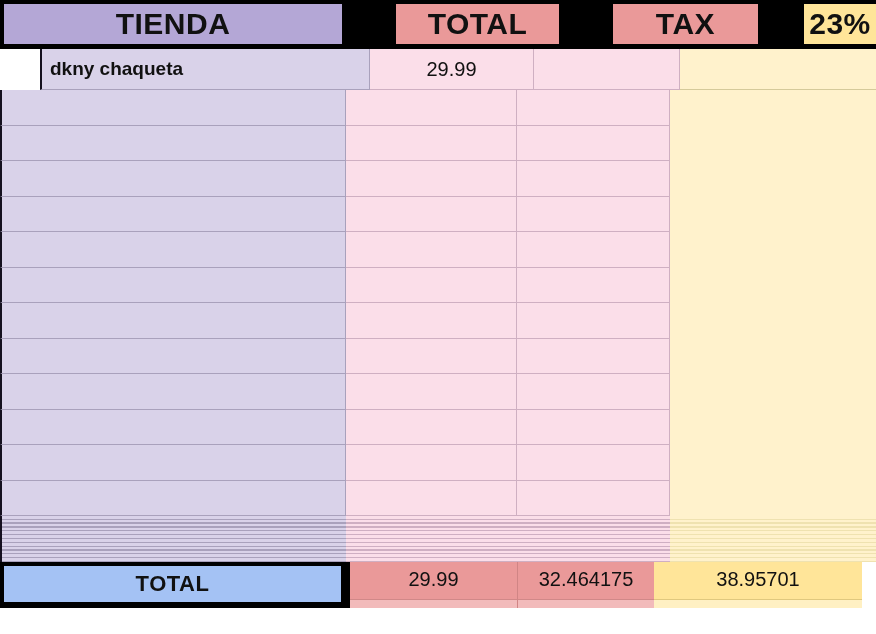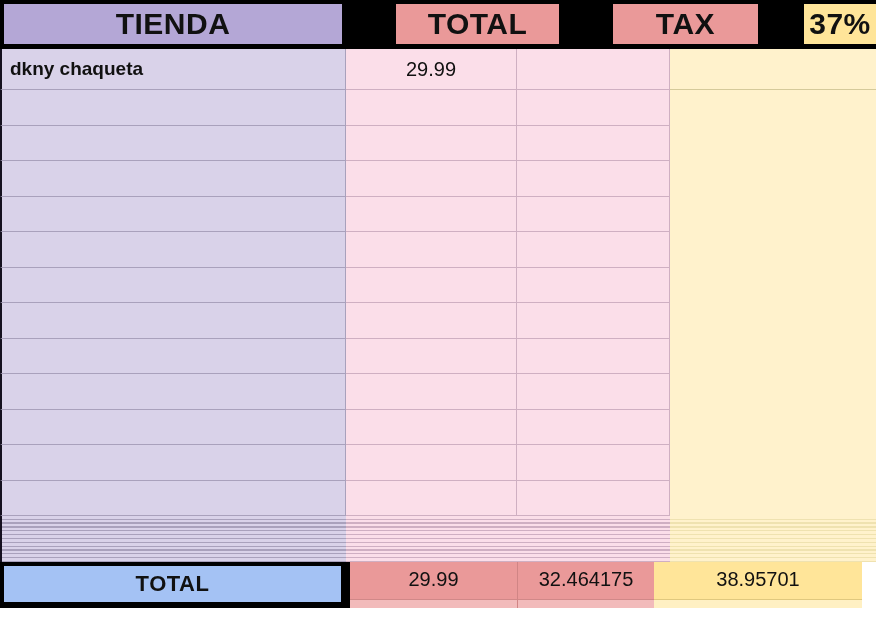--- a/index.html
+++ b/index.html
@@ -38,21 +38,21 @@
     font-weight:bold;font-size:30px;letter-spacing:.5px;
   }
   .h1{width:338px;background:var(--hdr-purple,#B4A7D6);margin-right:8px;}
   .h2{width:163px;background:var(--hdr-salmon,#EA9999);margin-right:8px;}
   .h3{width:145px;background:var(--hdr-salmon,#EA9999);}
   .h4{flex:1;background:var(--hdr-yellow,#FFE599);}
 
   
   .grid{width:876px;}
   .grid-row{display:flex;height:35.5px;}
-  .grid-row.first{height:41px;}
+  .grid-row.first{height:41px;margin-left:40px;}
   .gc{height:100%;}
   .gc1{
     width:346px;background:var(--cell-purple,#D9D2E9);
     border-left:2px solid #15101f;
     border-right:1px solid #A9A1BC;
     border-bottom:1px solid #A9A1BC;
     display:flex;align-items:center;
     padding-left:8px;
     font-weight:bold;font-size:19px;
   }
@@ -114,21 +114,21 @@
 </head>
 <body>
 
 <div class="sheet">
 
 
   <div class="header-row">
     <div class="header-cell h1">TIENDA</div>
     <div class="header-cell h2">TOTAL</div>
     <div class="header-cell h3">TAX</div>
-    <div class="header-cell h4">37%</div>
+    <div class="header-cell h4">23%</div>
   </div>
 
   <div class="grid" id="grid">
       <div class="grid-row first">
         <div class="gc gc1">dkny chaqueta</div>
         <div class="gc gc2">29.99</div>
         <div class="gc gc3"></div>
         <div class="gc gc4"></div>
       </div>
       <div class="grid-row">

